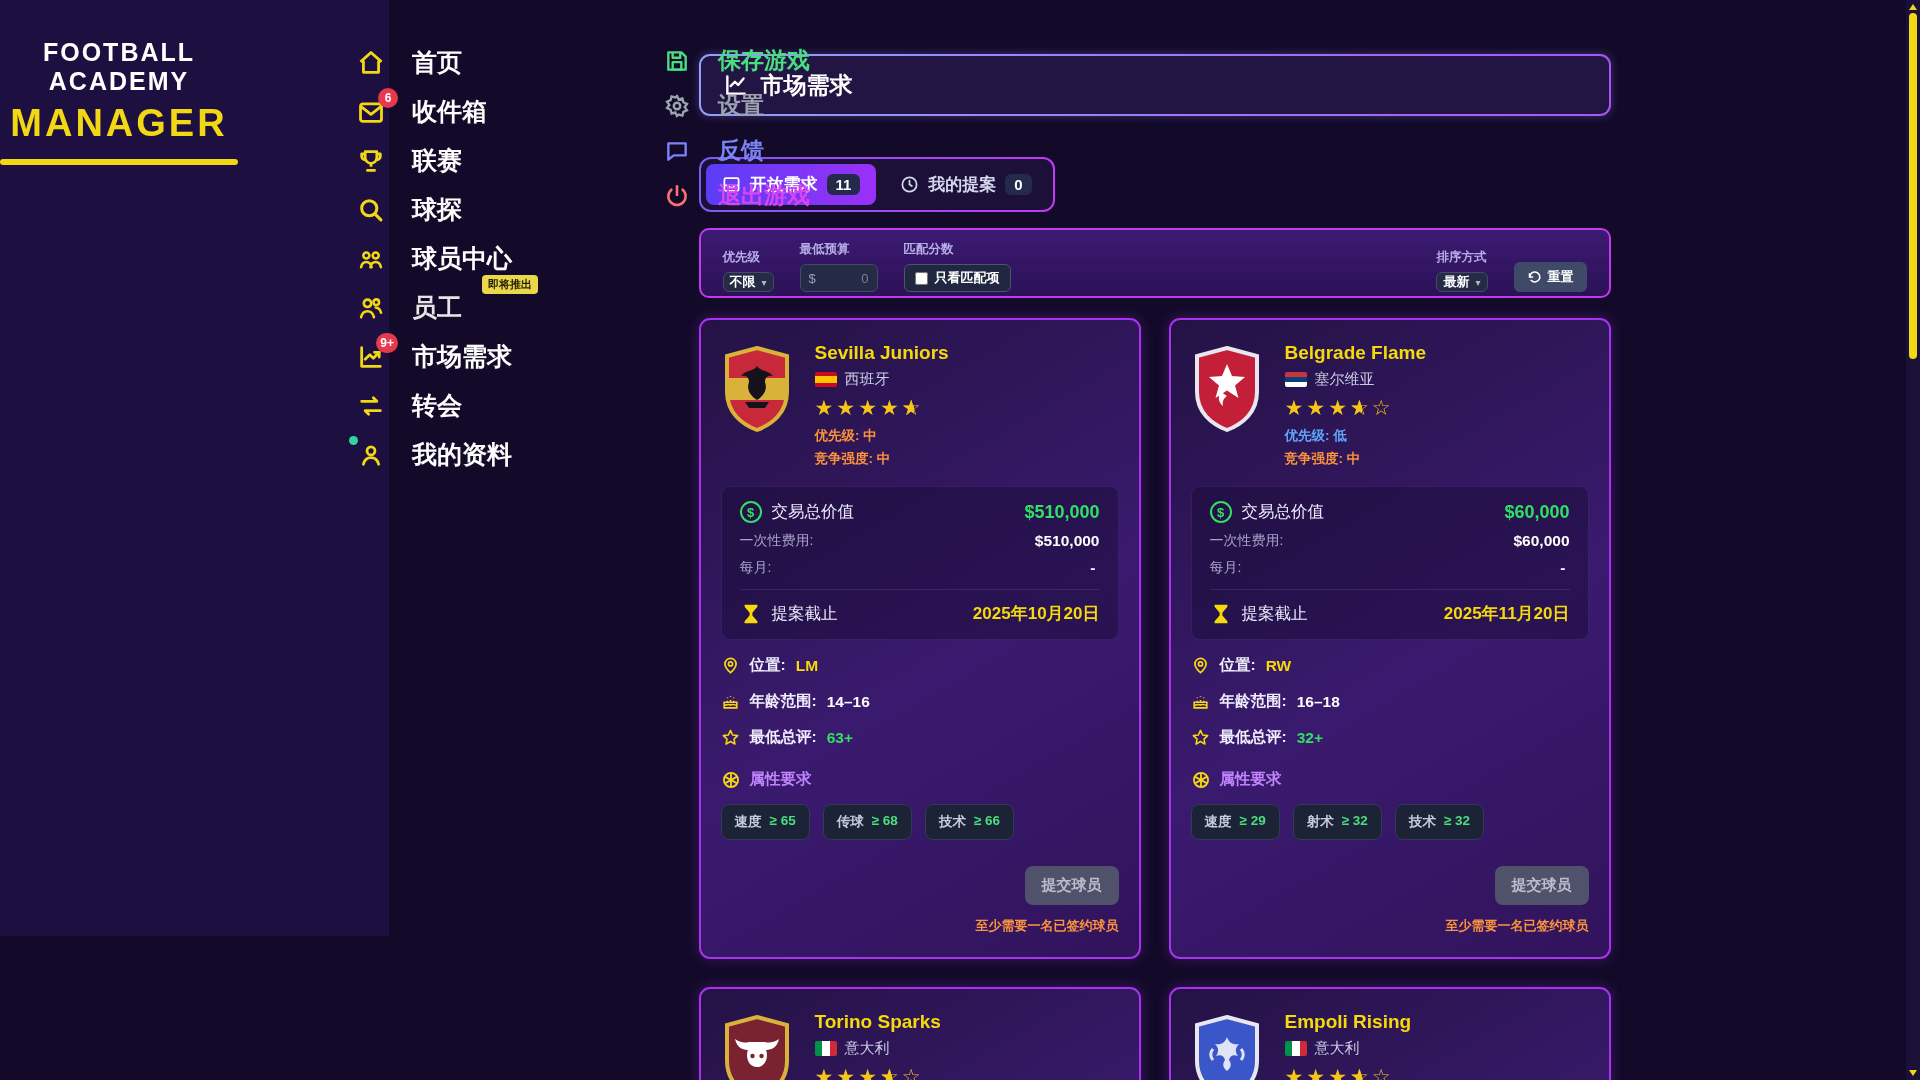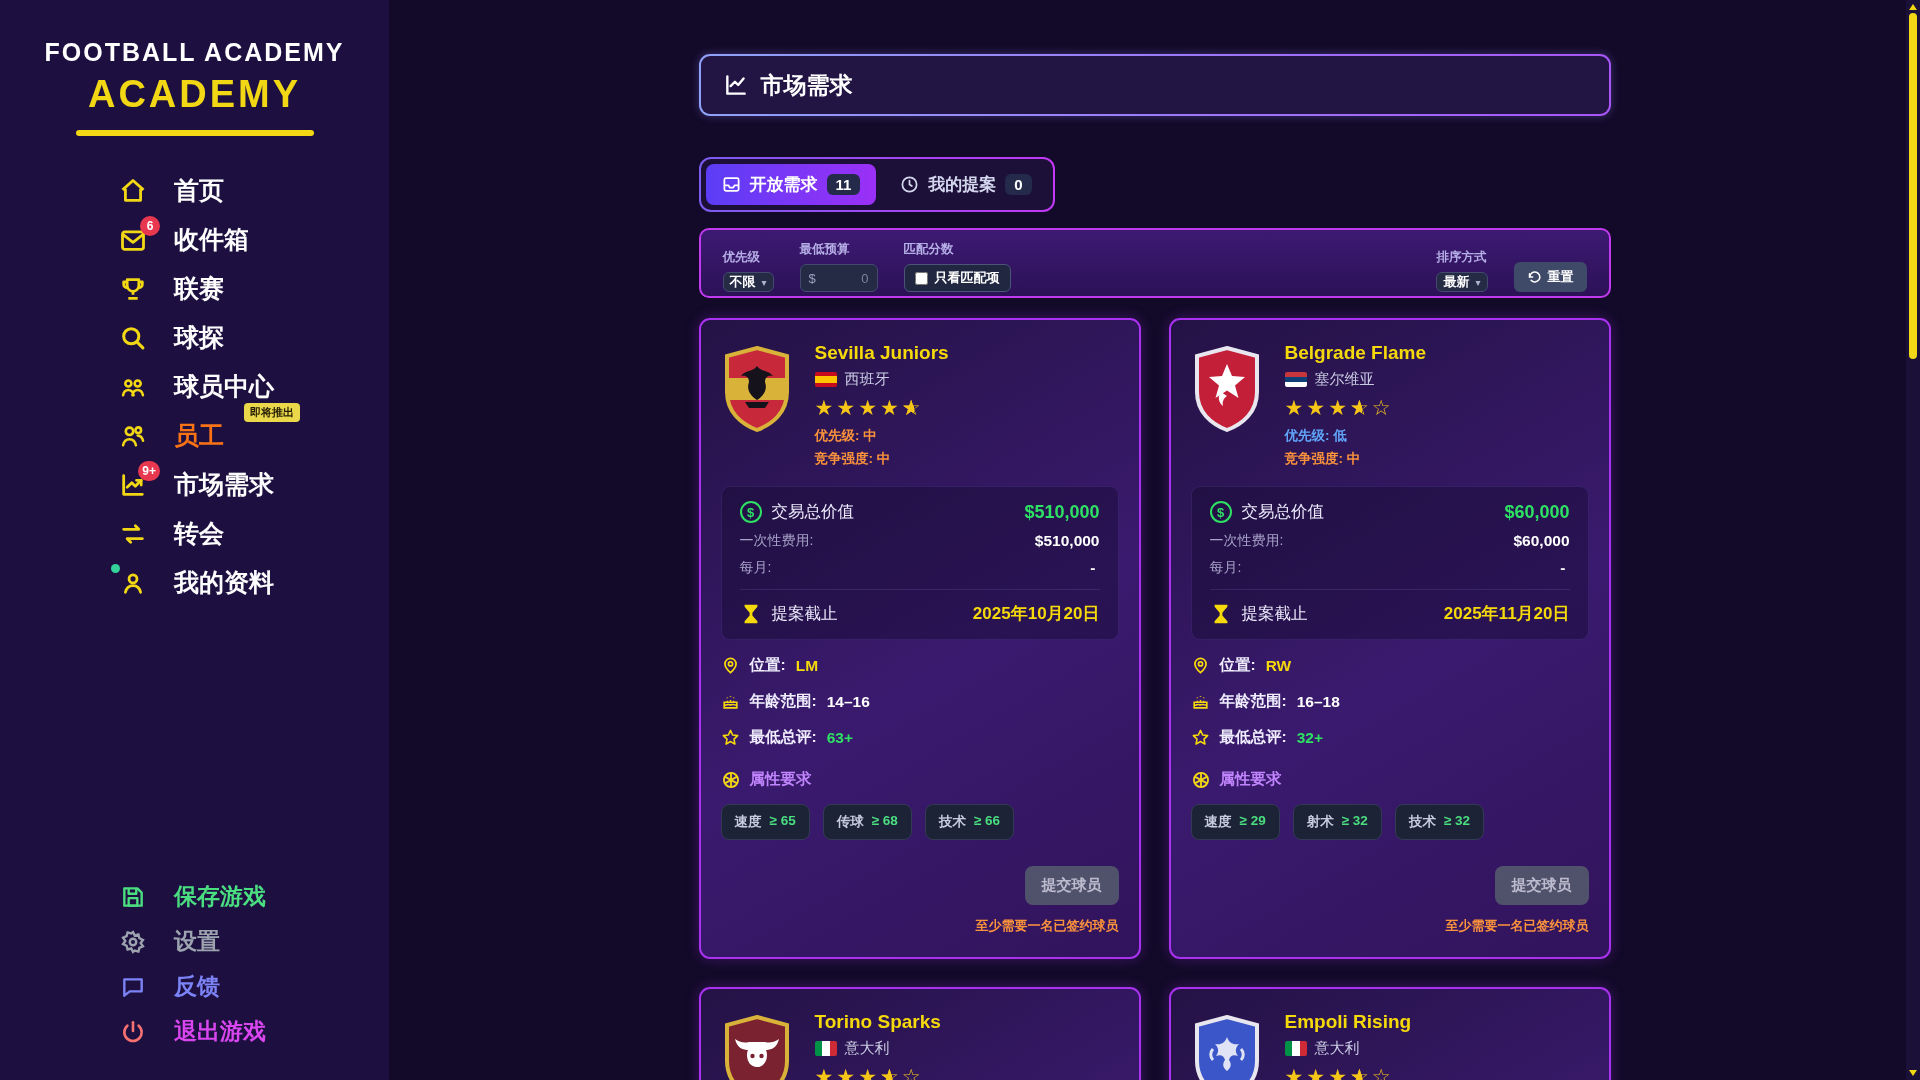--- a/index.html
+++ b/index.html
@@ -1,31 +1,31 @@
 <!DOCTYPE html>
 <html><head>
 <meta charset="utf-8">
 <style>
   * { margin:0; padding:0; box-sizing:border-box; }
   html,body { width:1920px; height:1080px; overflow:hidden; background:#120a28;
     font-family:"Liberation Sans","DejaVu Sans",sans-serif; color:#f3f1ff; }
   body { display:flex; }
 
   
-  .sidebar { width:389px; min-width:389px; height:1080px; background:#1d1040;
-    display:flex; flex-direction:column; padding:38px 0 26px 0; }
+  .sidebar { width:389px; min-width:389px; height:936px; background:#1d1040;
+    display:flex; flex-direction:row; padding:38px 0 26px 0; }
   .logo { text-align:center; margin-bottom:30px; }
   .logo-top { color:#fff; font-weight:bold; font-size:25px; letter-spacing:2px; }
   .logo-main { color:#f2d714; font-weight:bold; font-size:38px; letter-spacing:3px; margin-top:6px; }
   .logo-underline { width:238px; height:6px; background:#f2d714; border-radius:3px; margin:14px auto 0; }
   .nav { display:flex; flex-direction:column; padding-left:118px; }
   .nav-item { display:flex; align-items:center; gap:26px; height:49px; cursor:pointer; position:relative; }
   .nav-item .ic { width:30px; height:30px; color:#f2d714; position:relative; flex:none; display:flex; align-items:center; justify-content:center; }
   .nav-item .lbl { font-size:25px; font-weight:bold; color:#fdfdfd; white-space:nowrap; }
-  .nav-item.dim .lbl { color:#f97316;text-align:center; }
+  .nav-item.dim .lbl { color:#e5e5e5;text-align:center; }
   .badge { position:absolute; top:-9px; right:-12px; background:#e8384f; color:#fff;
     font-size:12px; font-weight:bold; border-radius:10px; min-width:20px; height:20px;
     display:flex; align-items:center; justify-content:center; padding:0 4px; }
   .soon-tag { background:#ead84a; color:#241c04; font-size:11px; font-weight:bold;
     padding:2px 6px; border-radius:4px; align-self:flex-start; transform:translate(-6px,-8px); white-space:nowrap; }
   .online-dot { position:absolute; top:-4px; left:-7px; width:9px; height:9px; border-radius:50%; background:#34d399; }
   .side-spacer { flex:1; }
   .side-footer { display:flex; flex-direction:column; padding-left:118px; }
   .side-footer .nav-item { height:45px; }
   .side-footer .lbl { font-size:23px; }
@@ -138,21 +138,21 @@
   .sb-dn { bottom:4px; border-top:6px solid #f2d714; }
 
   svg { display:block; }
 </style>
 </head>
 <body>
 
 <aside class="sidebar">
   <div class="logo">
     <div class="logo-top">FOOTBALL ACADEMY</div>
-    <div class="logo-main">ACADEMY</div>
+    <div class="logo-main">MANAGER</div>
     <div class="logo-underline"></div>
   </div>
 
   <nav class="nav">
     <div class="nav-item">
       <span class="ic">
         <svg viewBox="0 0 24 24" width="28" height="28" fill="none" stroke="currentColor" stroke-width="2.4" stroke-linejoin="round">
             <path d="M3 11 12 3l9 8"></path>
             <path d="M5.5 10v10h13V10"></path>
           </svg>

